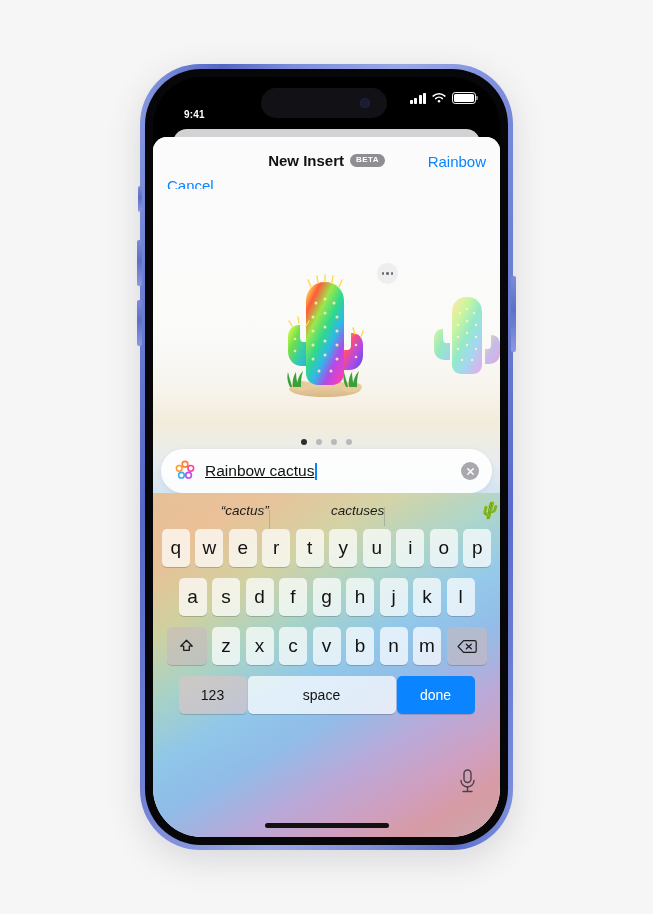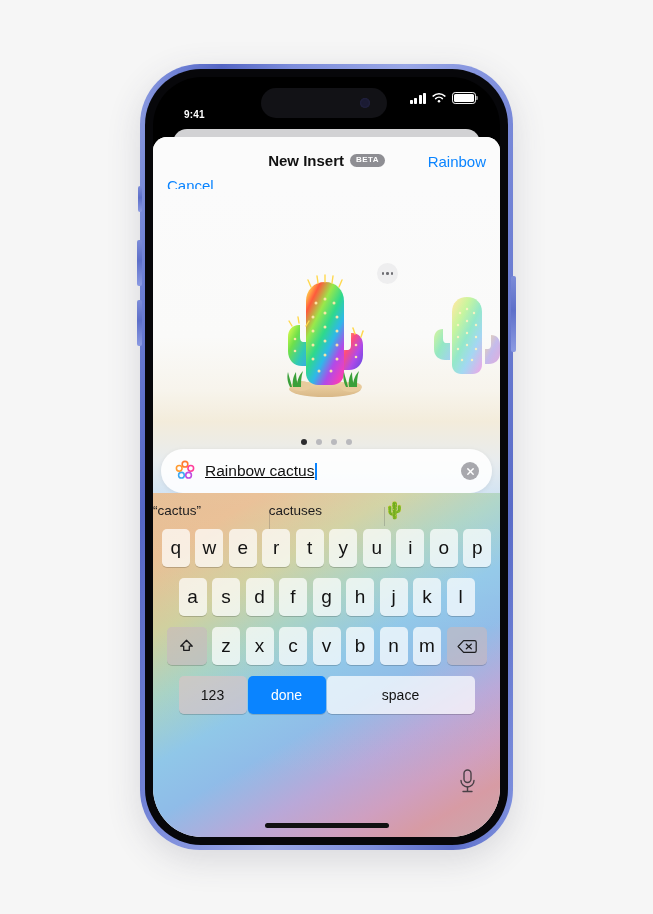--- a/index.html
+++ b/index.html
@@ -232,24 +232,25 @@
     background: linear-gradient(180deg, rgba(255,255,255,.10), rgba(255,255,255,.02) 40%, rgba(255,255,255,0));
   }
 
   .predict {
     position: absolute; left: 0; top: 0;
     width: 347px; height: 34px;
     display: flex; align-items: center;
   }
   .predict .slot {
     flex: 1;
-    text-align: left;
+    text-align: right;
     font-size: 13.5px;
     color: #1c1c1e;
     position: relative;
+    font-style: italic;
   }
   .predict .slot + .slot::before {
     content: "";
     position: absolute; left: 0; top: 7px;
     width: 1px; height: 19px;
     background: rgba(60,60,67,.22);
   }
   .predict .emoji-slot { font-size: 17px; }
 
   .rows { position: absolute; left: 0; top: 36px; width: 347px; }
@@ -556,22 +557,22 @@
               <svg width="20" height="15" viewBox="0 0 20 15">
                 <path d="M6.6 1.6h11a1.6 1.6 0 011.6 1.6v8.6a1.6 1.6 0 01-1.6 1.6h-11L1.1 7.5z" fill="none" stroke="#1c1c1e" stroke-width="1.2" stroke-linejoin="round"></path>
                 <line x1="9.3" y1="5.2" x2="14.3" y2="9.8" stroke="#1c1c1e" stroke-width="1.2" stroke-linecap="round"></line>
                 <line x1="14.3" y1="5.2" x2="9.3" y2="9.8" stroke="#1c1c1e" stroke-width="1.2" stroke-linecap="round"></line>
               </svg>
             </div>
           </div>
 
           <div class="row r4">
             <div class="key num">123</div>
+            <div class="key space">space</div>
             <div class="key done">done</div>
-            <div class="key space">space</div>
           </div>
         </div>
 
         <svg class="mic" viewBox="0 0 21 27">
           <rect x="7" y="2" width="7" height="12.5" rx="3.5" fill="none" stroke="#4a4046" stroke-width="1.4"></rect>
           <path d="M4 12.5c0 3.6 2.9 6.5 6.5 6.5S17 16.1 17 12.5" fill="none" stroke="#4a4046" stroke-width="1.4" stroke-linecap="round"></path>
           <line x1="10.5" y1="19" x2="10.5" y2="23" stroke="#4a4046" stroke-width="1.4" stroke-linecap="round"></line>
           <line x1="6" y1="23.5" x2="15" y2="23.5" stroke="#4a4046" stroke-width="1.4" stroke-linecap="round"></line>
         </svg>
 

